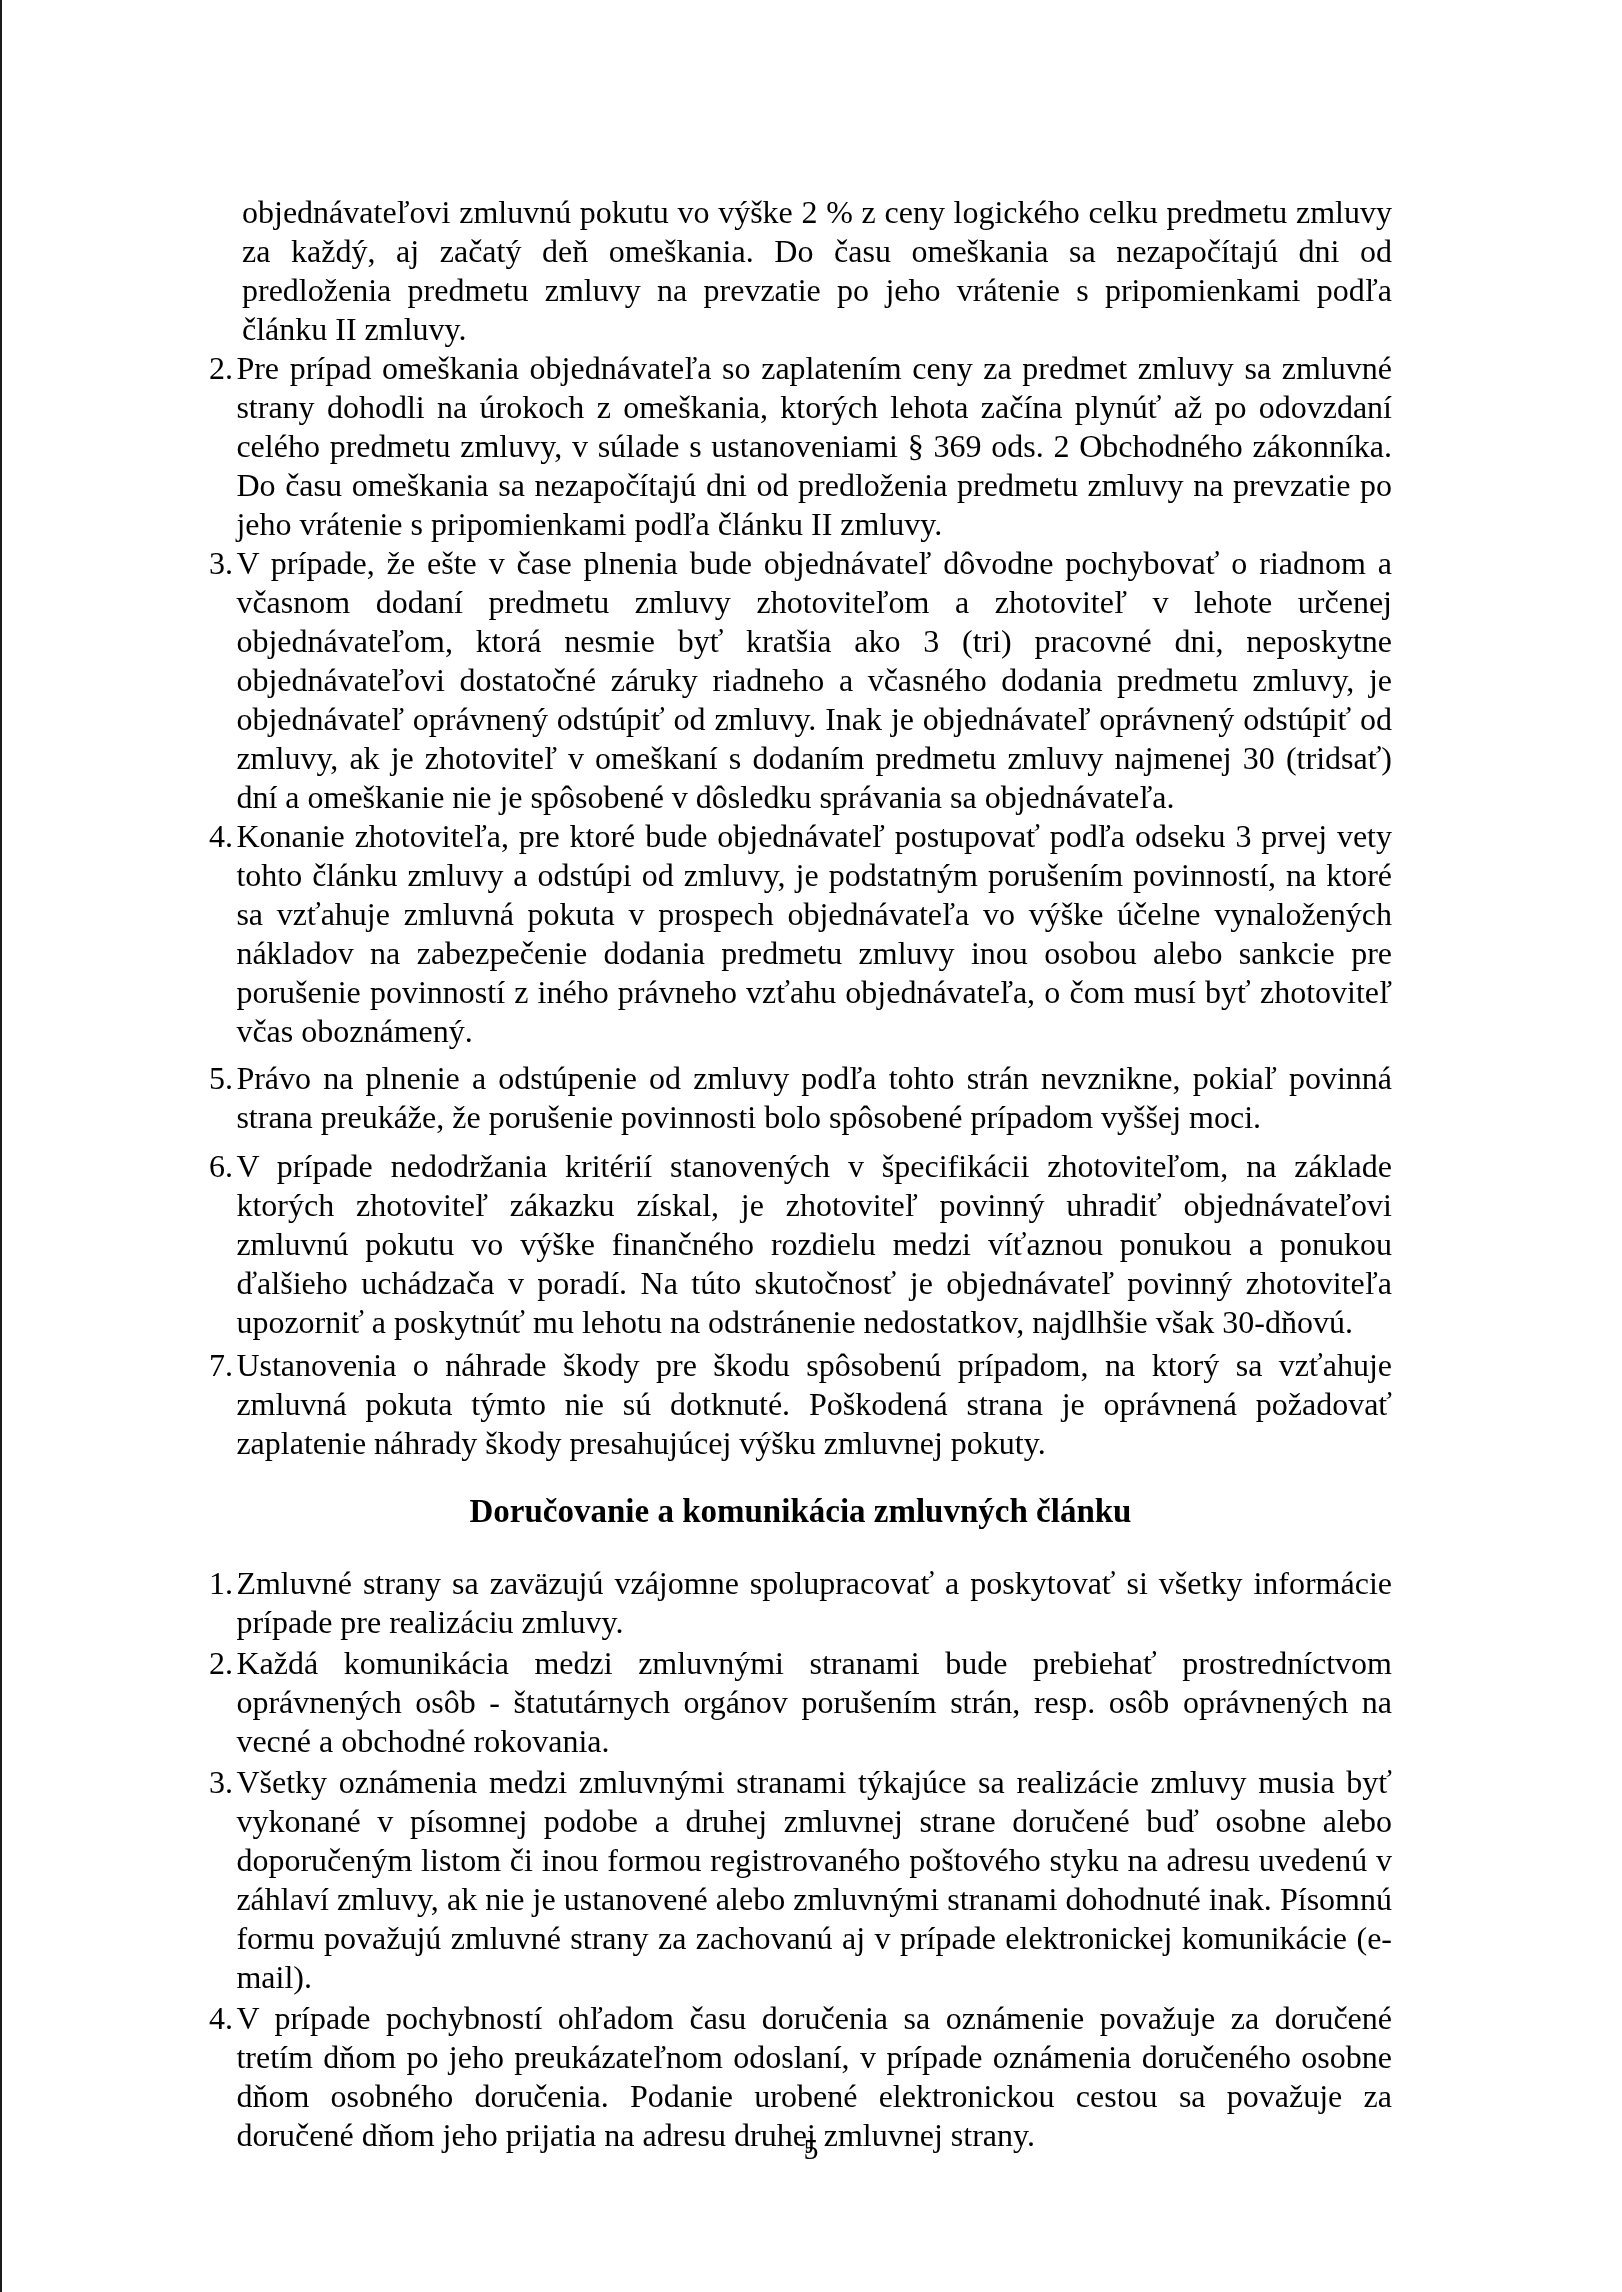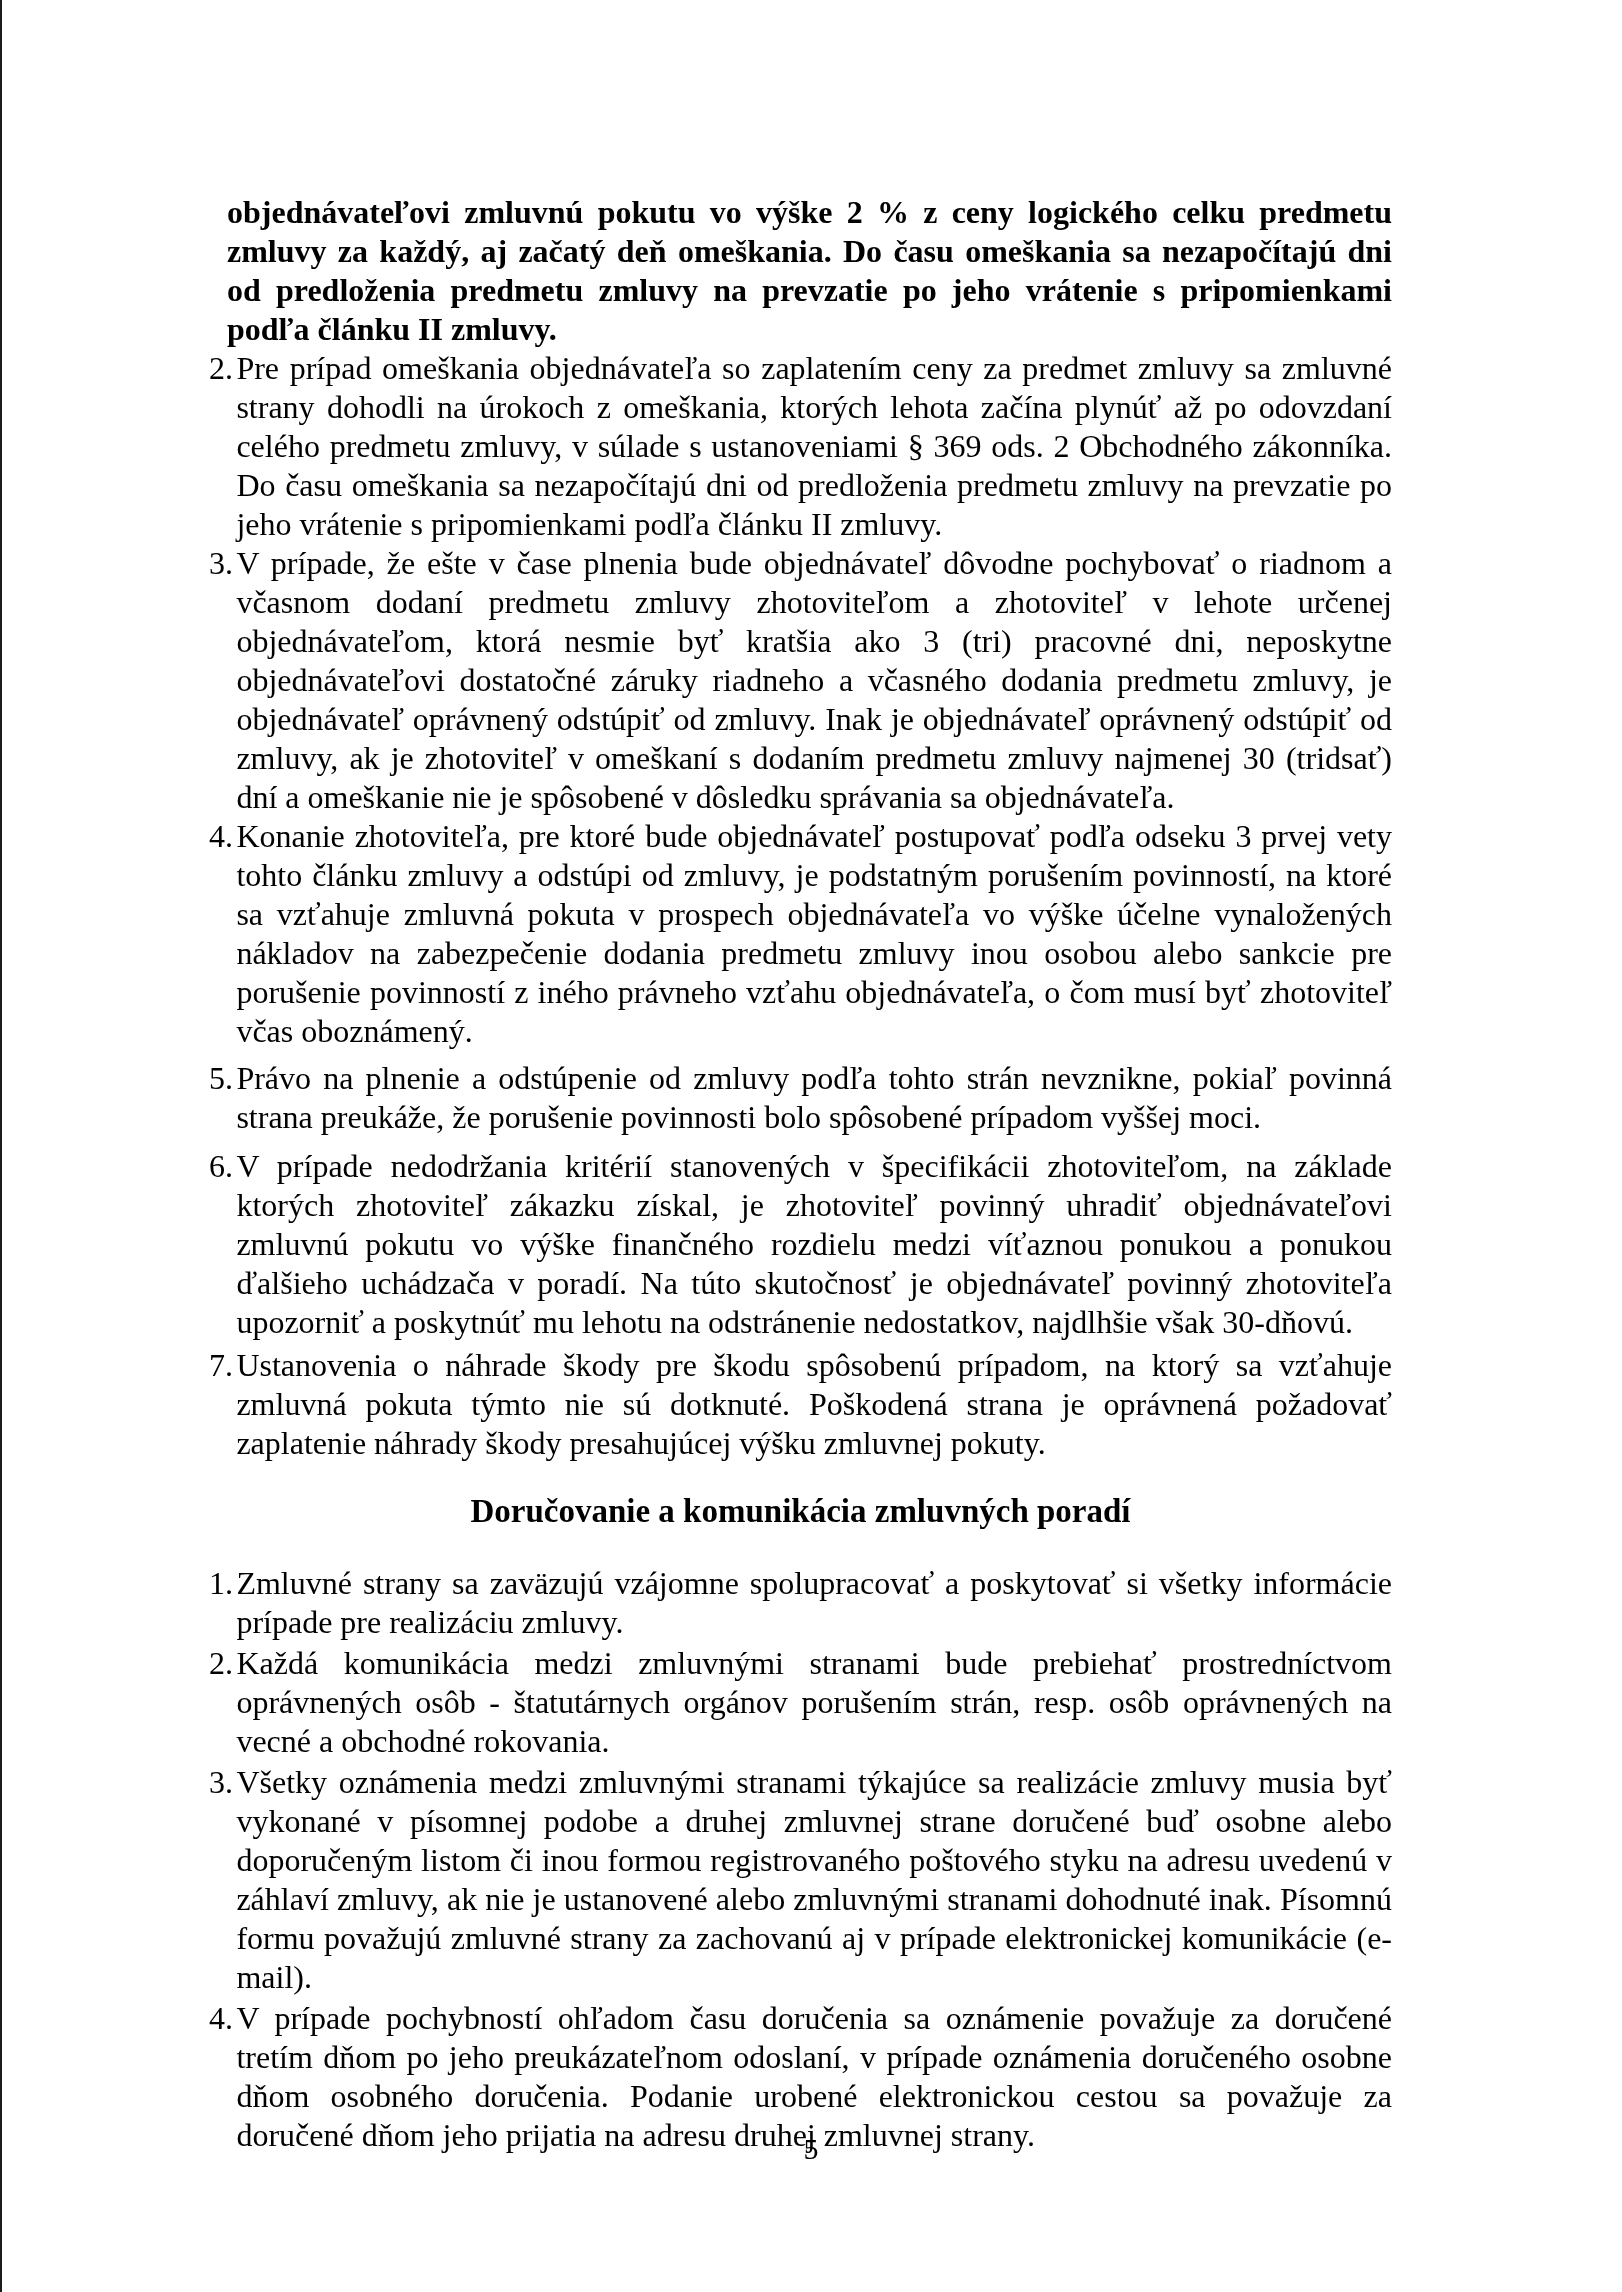--- a/index.html
+++ b/index.html
@@ -20,24 +20,23 @@
     width: 2px; height: 100%;
     background: #1b1b1b;
   }
   .content {
     position: absolute;
     left: 209px;
     top: 193px;
     width: 1183px;
   }
   .para {
-    margin-left: 18px;
+    margin-left: 33px;
     text-align: justify;
     text-align-last: left;
-    font-weight: bold;
   }
   .list-item {
     display: flex;
     align-items: flex-start;
   }
   .num { flex: 0 0 27.4px; }
   .itext {
     flex: 1;
     text-align: justify;
     text-align-last: left;
@@ -92,21 +91,21 @@
         <div class="list-item">
           <div class="num">6.</div>
           <div class="itext">V prípade nedodržania kritérií stanovených v špecifikácii zhotoviteľom, na základe ktorých zhotoviteľ zákazku získal, je zhotoviteľ povinný uhradiť objednávateľovi zmluvnú pokutu vo výške finančného rozdielu medzi víťaznou ponukou a ponukou ďalšieho uchádzača v poradí. Na túto skutočnosť je objednávateľ povinný zhotoviteľa upozorniť a poskytnúť mu lehotu na odstránenie nedostatkov, najdlhšie však 30-dňovú.</div>
         </div>
         <div class="list-item">
           <div class="num">7.</div>
           <div class="itext">Ustanovenia o náhrade škody pre škodu spôsobenú prípadom, na ktorý sa vzťahuje zmluvná pokuta týmto nie sú dotknuté. Poškodená strana je oprávnená požadovať zaplatenie náhrady škody presahujúcej výšku zmluvnej pokuty.</div>
         </div>
       </div>
       <div class="heading-block">
-        <div class="heading-subtitle">Doručovanie a komunikácia zmluvných poradí</div>
+        <div class="heading-subtitle">Doručovanie a komunikácia zmluvných článku</div>
       </div>
       <div class="list list-3">
         <div class="list-item">
           <div class="num">1.</div>
           <div class="itext">Zmluvné strany sa zaväzujú vzájomne spolupracovať a poskytovať si všetky informácie prípade pre realizáciu zmluvy.</div>
         </div>
         <div class="list-item">
           <div class="num">2.</div>
           <div class="itext">Každá komunikácia medzi zmluvnými stranami bude prebiehať prostredníctvom oprávnených osôb - štatutárnych orgánov porušením strán, resp. osôb oprávnených na vecné a obchodné rokovania.</div>
         </div>

